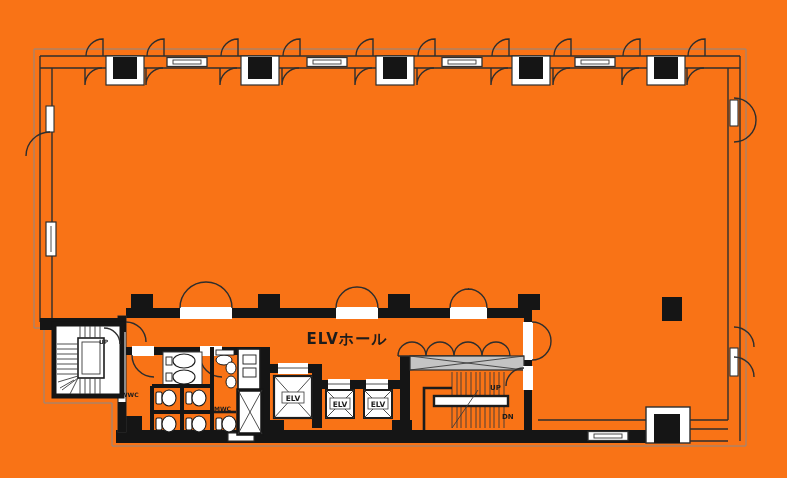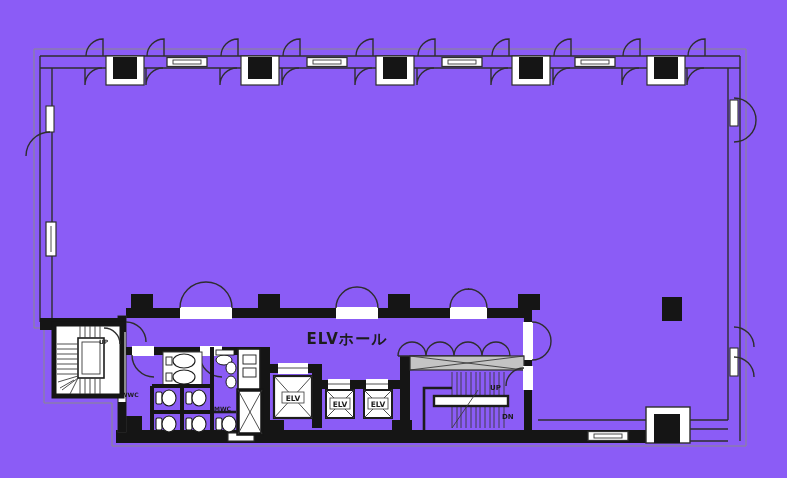--- a/index.html
+++ b/index.html
@@ -1,16 +1,16 @@
 <!DOCTYPE html>
 <html><head>
 <meta charset="utf-8">
 <style>
   html,body{margin:0;padding:0;background:#fff;}
-  .frame{position:relative;width:787px;height:478px;background:#8b5cf6;overflow:hidden;
+  .frame{position:relative;width:787px;height:478px;background:#f97316;overflow:hidden;
          font-family:"DejaVu Sans","Liberation Sans",sans-serif;}
   svg{position:absolute;left:0;top:0;}
   .ln{fill:none;stroke:#2e2e2e;stroke-width:1.4;}
   .lnthin{fill:none;stroke:#3a3a3a;stroke-width:0.9;}
   .off{fill:none;stroke:#8a8a8a;stroke-width:1;}
   .blk{fill:#151515;stroke:none;}
   .wht{fill:#ffffff;stroke:none;}
   .thick{fill:#ffffff;stroke:#151515;stroke-width:5;}
   .t4{fill:none;stroke:#151515;stroke-width:4;}
   .t3{fill:none;stroke:#1c1c1c;stroke-width:2.6;}

